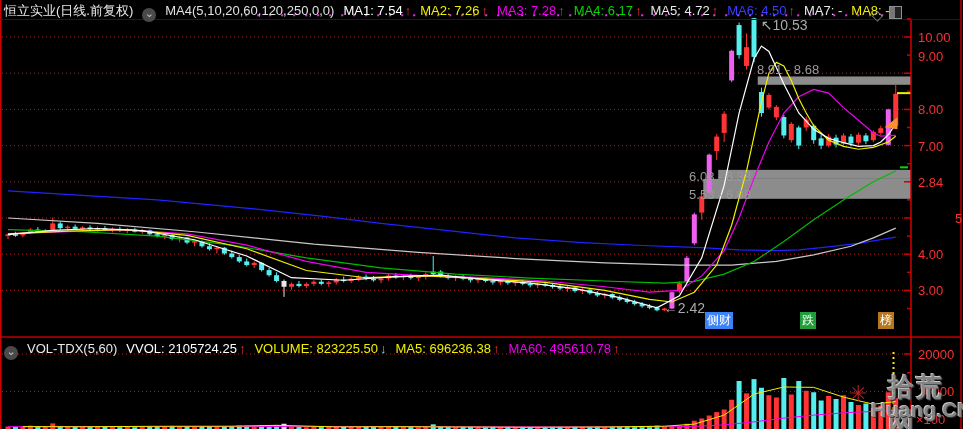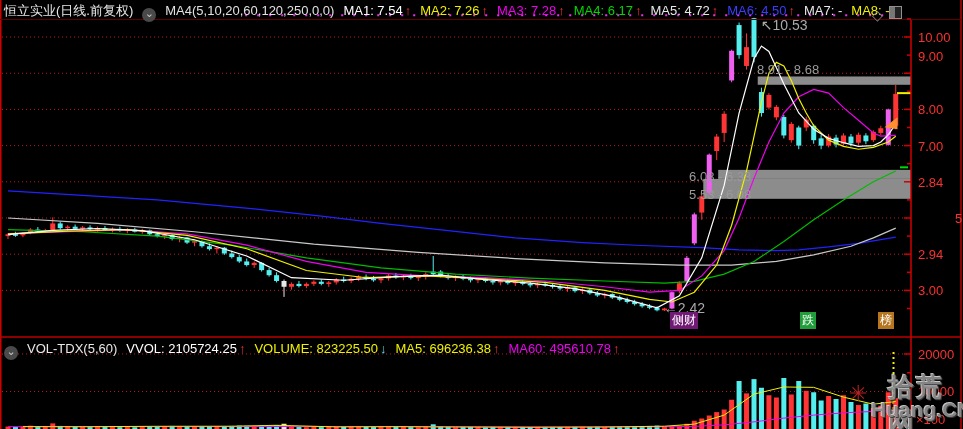--- a/index.html
+++ b/index.html
@@ -458,31 +458,31 @@
 
   <div class="hdr" id="vol-header" style="top:341px;"><span class="circle-icon">⌄</span><span style="margin-right: 0px;"></span><span style="color: rgb(232, 232, 232);">VOL-TDX(5,60)</span><span style="color: rgb(255, 255, 255);">VVOL: 2105724.25</span><span class="arrow" style="color: rgb(255, 50, 50);">↑</span><span style="color: rgb(240, 240, 0);">VOLUME: 823225.50</span><span class="arrow" style="color: rgb(64, 232, 232);">↓</span><span style="color: rgb(240, 240, 0);">MA5: 696236.38</span><span class="arrow" style="color: rgb(255, 50, 50);">↑</span><span style="color: rgb(240, 0, 240);">MA60: 495610.78</span><span class="arrow" style="color: rgb(255, 50, 50);">↑</span></div>
 
   <div id="price-axis">
       <div class="axis-label" style="left: 918px; top: 30.0126px;">10.00</div>
       <div class="axis-label" style="left: 918px; top: 49px;">9.00</div>
       <div class="axis-label" style="left: 918px; top: 102.407px; text-align: center;">8.00</div>
       <div class="axis-label" style="left: 918px; top: 138.604px;">7.00</div>
       <div class="axis-label" style="left: 918px; top: 174.801px;">2.84</div>
       <div class="axis-label" style="left: 918px; top: 210.998px; margin-left: 37px;">5.00</div>
-      <div class="axis-label" style="left: 918px; top: 247.195px;">2.94</div>
+      <div class="axis-label" style="left: 918px; top: 247.195px;">4.00</div>
       <div class="axis-label" style="left: 918px; top: 283.392px;">3.00</div>
     </div>
   <div id="vol-axis">
       <div class="axis-label" style="left: 918px; top: 346.999px;">20000</div>
       <div class="axis-label" style="left: 918px; top: 384.499px;">10000</div>
     </div>
   <div class="axis-label" style="left:916px;top:412px;">×100</div>
 
   <div id="tags">
-      <div class="hot-tag" style="left: 670px; background: #701a75; text-align: center;">侧财</div>
+      <div class="hot-tag" style="left: 705px; background: #3b82f6; text-align: center;">侧财</div>
       <div class="hot-tag" style="left: 800px; background: rgb(31, 158, 58);">跌</div>
       <div class="hot-tag" style="left: 878px; background: rgb(181, 118, 31);">榜</div>
     </div>
 
   <div id="watermark">
     <span id="wm-gear">✳</span>
     <span id="wm-cn">拾荒网</span>
     <span id="wm-dom">Huang.CN</span>
   </div>
 </div>

